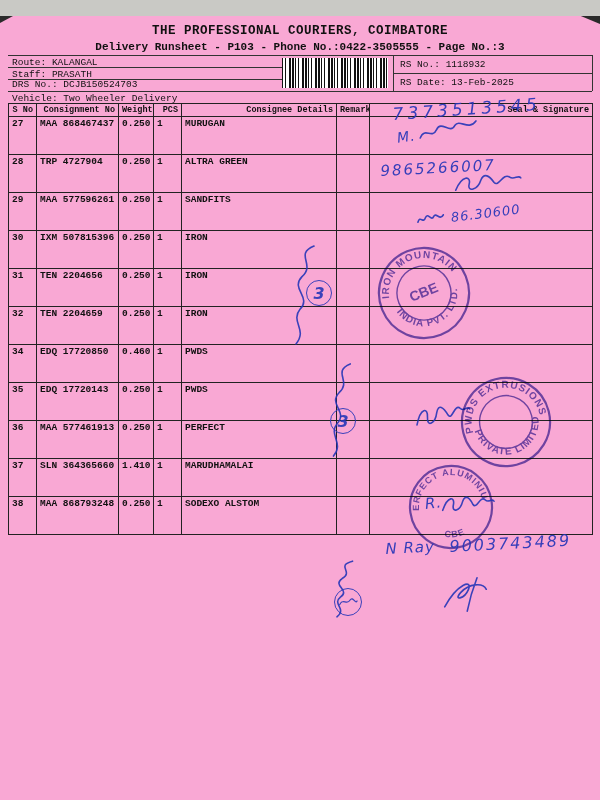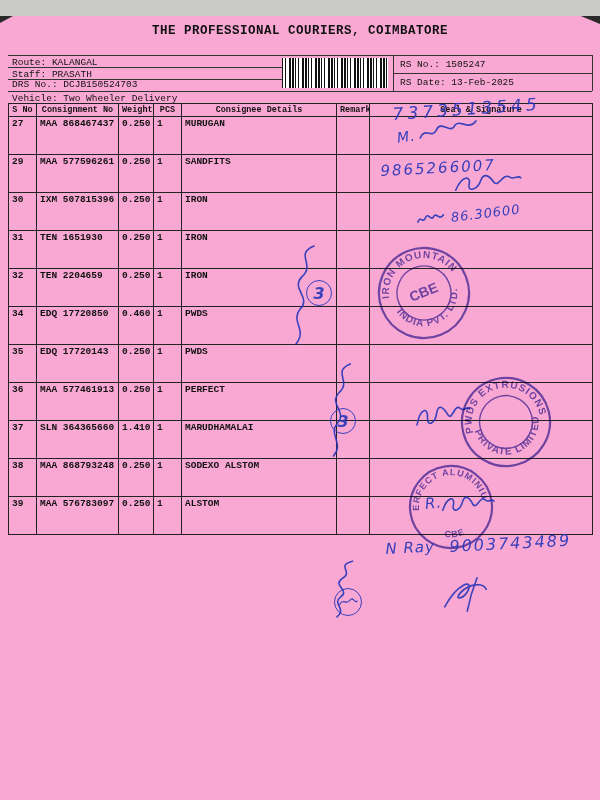--- a/index.html
+++ b/index.html
@@ -10,54 +10,55 @@
   .corner.tr{right:0;top:0;width:24px;height:8px;clip-path:polygon(20% 0,100% 0,100% 100%)}
   .doc-title{position:absolute;top:8px;left:0;width:100%;text-align:center;font-weight:bold;font-size:12.5px;letter-spacing:.5px;color:#111}
   .doc-subtitle{position:absolute;top:25px;left:0;width:100%;text-align:center;font-weight:bold;font-size:11px;color:#111}
   .hline{position:absolute;height:1px;background:#333}
   .vline{position:absolute;width:1px;background:#333}
   .info-line{position:absolute;font-size:9.5px;font-weight:normal;color:#111;white-space:pre}
   .barcode{position:absolute;left:282px;top:42px;width:106px;height:30px;
     background:repeating-linear-gradient(90deg,#111 0 1px,#fff 1px 3px,#111 3px 4px,#fff 4px 7px,#111 7px 9px,#fff 9px 10px,#111 10px 12px,#fff 12px 13px)}
   table.grid{position:absolute;left:8px;top:87px;width:584px;border-collapse:collapse;table-layout:fixed}
   .grid th,.grid td{border:1px solid #222;font-weight:bold;color:#111;vertical-align:top;padding:1px 3px;overflow:hidden;font-family:"Liberation Mono",monospace}
-  .grid th{font-size:8.5px;height:13px;text-align:center}
+  .grid th{font-size:8.5px;height:13px;text-align:right}
   .grid td{font-size:9.5px;height:38px}
   .ink{position:absolute;inset:0;pointer-events:none}
   .hw{position:absolute;font-family:"DejaVu Sans",sans-serif;font-style:italic;transform-origin:left top;opacity:.92;white-space:pre}
   .sq,.br{position:absolute;transform-origin:left top;opacity:.9}
   .circ{position:absolute;border-radius:50%;display:flex;align-items:center;justify-content:center;
         font-family:"DejaVu Sans",sans-serif;font-style:italic;opacity:.9;font-weight:bold}
   .stamp{position:absolute;opacity:.78;mix-blend-mode:multiply}
 </style>
 </head>
 <body>
 
 <div class="page">
   <div class="corner tl"></div>
   <div class="corner tr"></div>
 
   <div class="doc-title">THE PROFESSIONAL COURIERS, COIMBATORE</div>
+  <div class="doc-subtitle">Delivery Runsheet - P103 - Phone No.:0422-3505555 - Page No.:3</div>
 
   <div class="hline" style="top:39px;left:8px;width:584px"></div>
   <div class="hline" style="top:51px;left:8px;width:274px"></div>
   <div class="hline" style="top:63px;left:8px;width:274px"></div>
   <div class="hline" style="top:75px;left:8px;width:584px"></div>
   <div class="vline" style="left:393px;top:39px;height:36px"></div>
   <div class="vline" style="left:592px;top:39px;height:36px"></div>
   <div class="hline" style="top:57px;left:393px;width:199px"></div>
 
   <div class="info-line" style="top:41px;left:12px"><span>Route:</span> <span>KALANGAL</span></div>
   <div class="info-line" style="top:53px;left:12px"><span>Staff:</span> <span>PRASATH</span></div>
   <div class="info-line" style="top:63px;left:12px"><span>DRS No.:</span> <span>DCJB150524703</span></div>
   <div class="info-line" style="top:77px;left:12px"><span>Vehicle:</span> <span>Two Wheeler Delivery</span></div>
 
   <div class="barcode"></div>
 
-  <div class="info-line" style="top:43px;left:400px"><span>RS No.:</span> <span>1505247</span></div>
+  <div class="info-line" style="top:43px;left:400px"><span>RS No.:</span> <span>1118932</span></div>
   <div class="info-line" style="top:61px;left:400px"><span>RS Date:</span> <span>13-Feb-2025</span></div>
 
   <table class="grid">
     <colgroup>
       <col style="width:28px">
         <col style="width:82px">
         <col style="width:35px">
         <col style="width:28px">
       <col style="width:155px">
         <col style="width:33px">
@@ -78,40 +79,49 @@
         <tr>
           <td>27</td>
           <td>MAA 868467437</td>
           <td>0.250</td>
           <td>1</td>
           <td>MURUGAN</td>
           <td></td>
           <td></td>
         </tr>
         <tr>
+          <td>28</td>
+          <td>TRP 4727904</td>
+          <td>0.250</td>
+          <td>1</td>
+          <td>ALTRA GREEN</td>
+          <td></td>
+          <td></td>
+        </tr>
+        <tr>
           <td>29</td>
           <td>MAA 577596261</td>
           <td>0.250</td>
           <td>1</td>
           <td>SANDFITS</td>
           <td></td>
           <td></td>
         </tr>
         <tr>
           <td>30</td>
           <td>IXM 507815396</td>
           <td>0.250</td>
           <td>1</td>
           <td>IRON</td>
           <td></td>
           <td></td>
         </tr>
         <tr>
           <td>31</td>
-          <td>TEN 1651930</td>
+          <td>TEN 2204656</td>
           <td>0.250</td>
           <td>1</td>
           <td>IRON</td>
           <td></td>
           <td></td>
         </tr>
         <tr>
           <td>32</td>
           <td>TEN 2204659</td>
           <td>0.250</td>
@@ -155,29 +165,20 @@
           <td>MARUDHAMALAI</td>
           <td></td>
           <td></td>
         </tr>
         <tr>
           <td>38</td>
           <td>MAA 868793248</td>
           <td>0.250</td>
           <td>1</td>
           <td>SODEXO ALSTOM</td>
-          <td></td>
-          <td></td>
-        </tr>
-        <tr>
-          <td>39</td>
-          <td>MAA 576783097</td>
-          <td>0.250</td>
-          <td>1</td>
-          <td>ALSTOM</td>
           <td></td>
           <td></td>
         </tr>
       </tbody>
   </table>
 
   <div class="ink">
       <div class="hw" style="left: 392px; top: 88px; font-size: 17px; letter-spacing: 4px; transform: rotate(-4deg); color: rgb(38, 54, 184);">7373513545</div>
       <div class="hw" style="left: 396px; top: 114px; font-size: 14px; letter-spacing: 1px; transform: rotate(-8deg); color: rgb(38, 54, 184);">M.</div>
       <div class="sq" style="left: 416px; top: 110px; width: 62px; height: 18px; transform: rotate(-10deg);"><svg width="100%" height="100%" viewBox="0 0 60 20" preserveAspectRatio="none">

